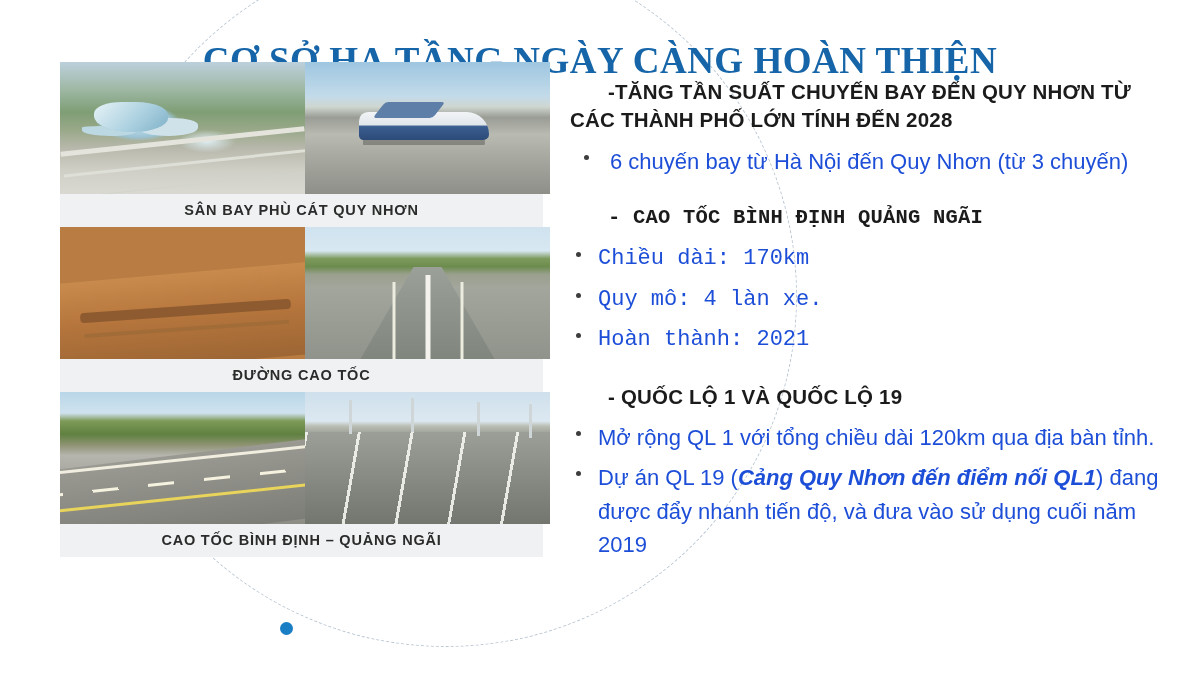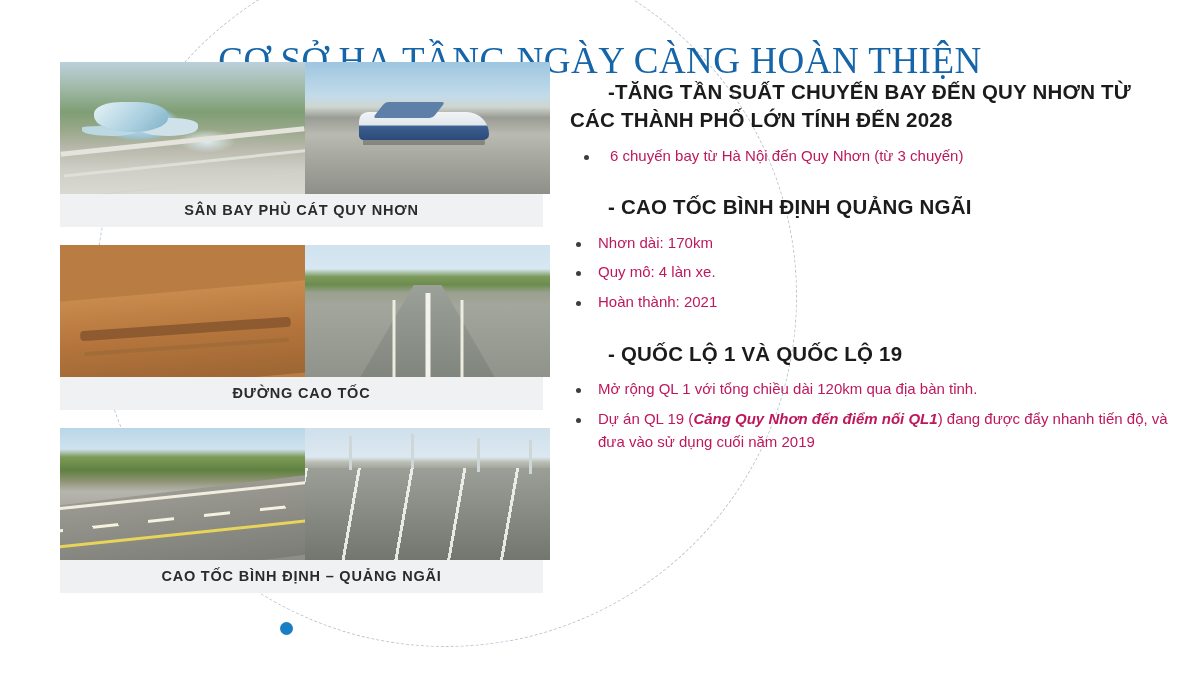--- a/index.html
+++ b/index.html
@@ -39,37 +39,36 @@
   }
 
   
   .title {
     position: absolute;
     top: 14px;
     left: 0;
     width: 1200px;
     text-align: center;
     font-family: "Liberation Serif", serif;
-    font-weight: normal;
+    font-weight: bold;
     font-size: 37px;
     letter-spacing: 0.5px;
     color: #1565a8;
     white-space: nowrap;
   }
 
   
   .left-col {
     position: absolute;
     left: 60px;
     top: 62px;
     width: 490px;
   }
   .photo-block {
     width: 483px;
-    margin-bottom: 18px;
     background: #f0f1f2;
   }
   .photo-pair {
     display: flex;
     width: 490px;
     height: 132px;
     overflow: hidden;
   }
   .photo-half {
     width: 50%;
@@ -247,38 +246,38 @@
     color: #1b1b1b;
     line-height: 1.38;
     letter-spacing: 0.2px;
     margin-bottom: 10px;
   }
   .section-head.indented { text-indent: 38px; }
   .bullets { list-style: none; margin: 0; padding: 0; }
   .bullets li {
     position: relative;
     padding-left: 28px;
-    font-size: 15px;
+    font-size: 22px;
     line-height: 1.52;
     margin-bottom: 7px;
-    color: #be185d;
+    color: #1d4ed8;
   }
   .bullets li .dot {
     position: absolute;
     left: 6px;
     top: 10px;
     width: 5px;
     height: 5px;
     border-radius: 50%;
     background: #3d3d3d;
   }
   .bullets li.wide { padding-left: 40px; }
   .bullets li.wide .dot { left: 14px; }
   .ital { font-style: italic; font-weight: bold; }
-  .sec2 { margin-top: 14px; }
+  .sec2 { margin-top: 14px; font-family: Liberation Mono, monospace; }
   .sec3 { margin-top: 20px; }
 </style>
 </head>
 <body>
 
 <div class="deco-circle"></div>
 <div class="deco-dot"></div>
 
 <h1 class="title">CƠ SỞ HẠ TẦNG NGÀY CÀNG HOÀN THIỆN</h1>
 
@@ -320,21 +319,21 @@
         <span>6 chuyến bay từ Hà Nội đến Quy Nhơn (từ  3 chuyến)</span>
       </li>
     </ul>
   </div>
 
   <div class="section sec2">
     <div class="section-head indented">- CAO TỐC BÌNH ĐỊNH QUẢNG NGÃI</div>
     <ul class="bullets">
       <li>
         <span class="dot"></span>
-        <span>Nhơn dài: 170km</span>
+        <span>Chiều dài: 170km</span>
       </li>
       <li>
         <span class="dot"></span>
         <span>Quy mô: 4 làn xe.</span>
       </li>
       <li>
         <span class="dot"></span>
         <span>Hoàn thành: 2021</span>
       </li>
     </ul>

